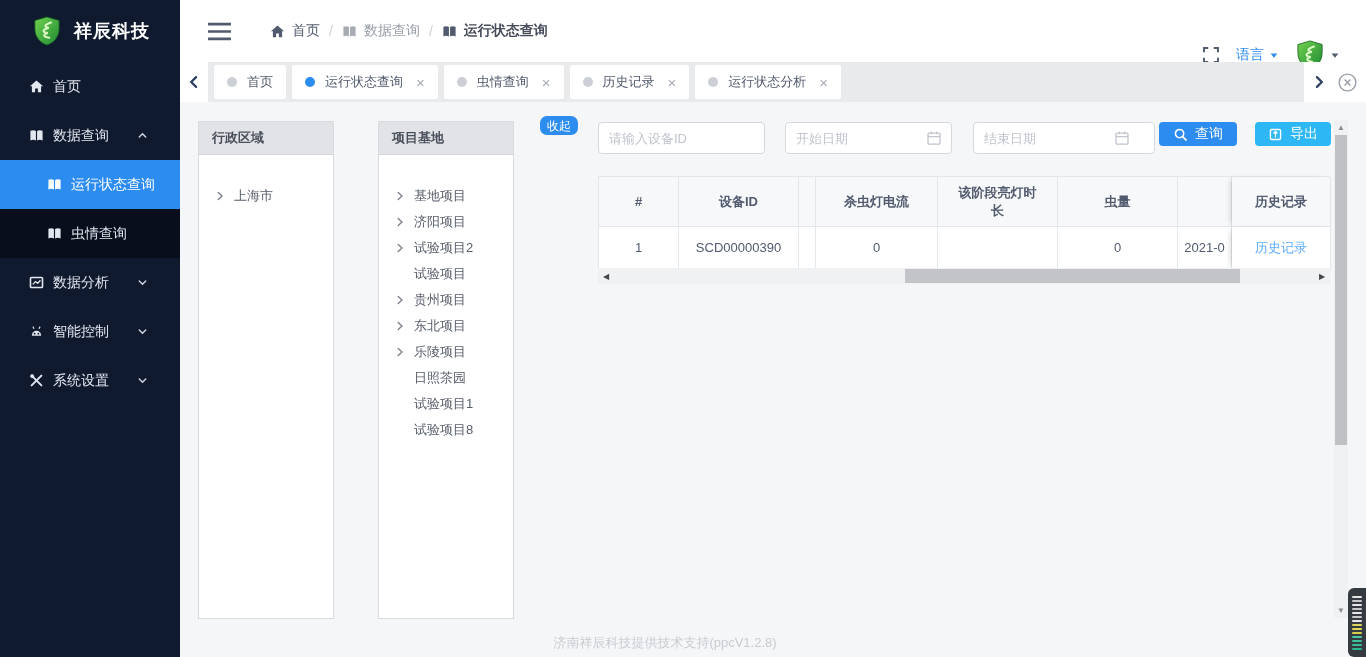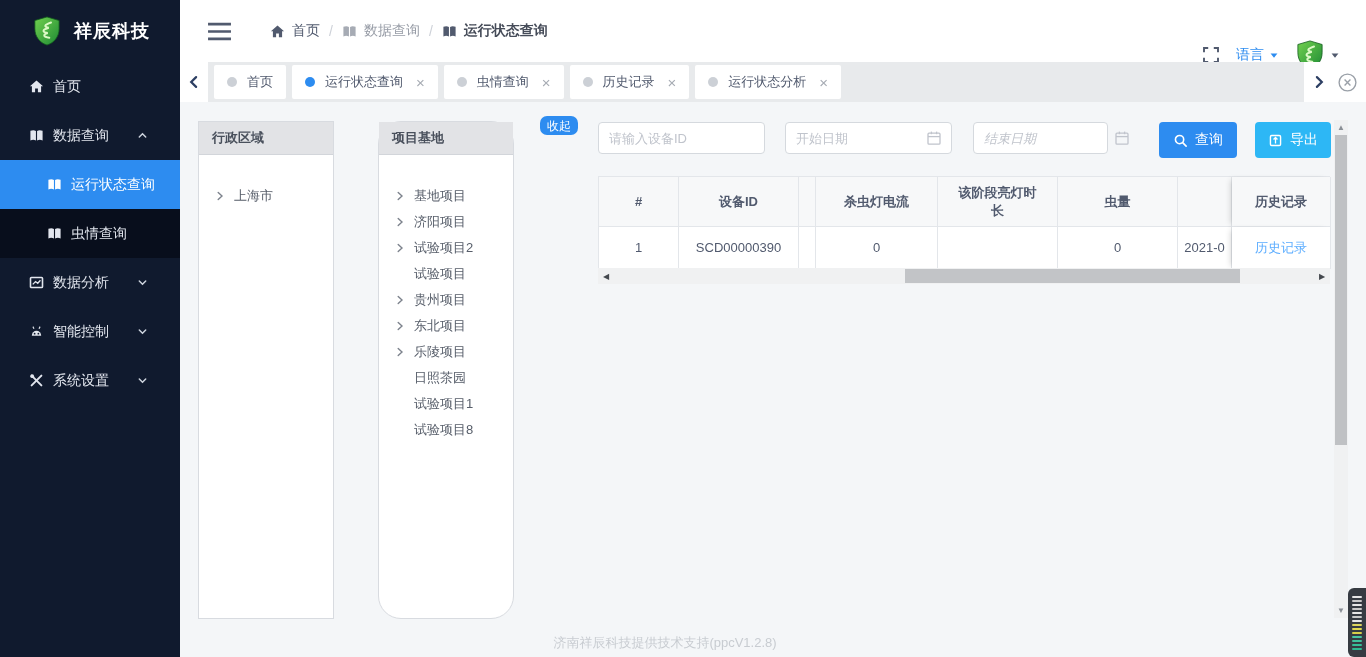--- a/index.html
+++ b/index.html
@@ -41,38 +41,38 @@
   .tab.active .dot { background:#2d8cf0; }
   .tab .x { color:#a6abb3; font-size:15px; margin-left:3px; line-height:1; }
   .tabstrip-right { position:absolute; right:0; top:0; height:40px; width:62px; background:#fff; display:flex; align-items:center; justify-content:space-between; padding:0 8px; }
   .tabstrip-right button { border:none; background:none; cursor:pointer; display:inline-flex; }
   .btn-next { color:#2d3f63; }
   .btn-closeall { color:#9aa0a8; }
 
   
   .content { position:absolute; top:102px; left:0; right:0; bottom:0; background:#f4f6f8; }
   .panel { position:absolute; top:19px; width:136px; height:498px; background:#fff; border:1px solid #d8dbe0; }
-  .panel.p1 { left:18px; } .panel.p2 { left:198px;border-radius:23px; }
+  .panel.p1 { left:18px; } .panel.p2 { left:198px; }
   .panel-header { height:33px; background:#e2e3e6; border-bottom:1px solid #d2d5da; display:flex; align-items:center; padding-left:13px; font-size:13px; font-weight:bold; color:#49505c; }
   .tree { padding-top:28px; }
   .tree-item { height:26px; display:flex; align-items:center; padding-left:15px; font-size:13px; color:#565d69; gap:8px; cursor:pointer; }
   .tree-item .tchev { display:inline-flex; width:12px; color:#7d838d; }
   .tree-item.leaf .tchev { visibility:hidden; }
 
   .collapse-btn { position:absolute; left:360px; top:14px; width:38px; height:19px; background:#2d8cf0; color:#fff; font-size:12px; border:none; border-radius:7px; cursor:pointer; line-height:18px; z-index:3; }
 
   .input { position:absolute; top:20px; height:32px; border:1px solid #d5d9de; border-radius:4px; background:#fff; font-size:13px; color:#515a6e; padding:0 10px; outline:none; }
   .input::placeholder { color:#c0c4cc; }
   #f-device { left:418px; width:167px; }
   #f-start  { left:605px; width:167px; padding-right:30px; }
-  #f-end    { left:793px; width:135px; padding-right:14px;font-style:italic; }
+  #f-end    { left:793px; width:182px; padding-right:14px; }
   .cal-icon { position:absolute; top:28px; width:16px; height:16px; color:#c0c4cc; pointer-events:none; }
   #cal-start { left:746px; } #cal-end { left:934px; }
 
-  .btn { position:absolute; top:20px; height:36px; border:none; border-radius:4px; color:#fff; font-size:14px; display:flex; align-items:center; justify-content:center; gap:7px; cursor:pointer; }
+  .btn { position:absolute; top:20px; height:24px; border:none; border-radius:4px; color:#fff; font-size:14px; display:flex; align-items:center; justify-content:center; gap:7px; cursor:pointer; }
   #btn-search { left:979px; width:78px; background:#2d8cf0; }
   #btn-export { left:1075px; width:76px; background:#2db7f5; }
 
   
   .table { position:absolute; left:418px; top:74px; width:732px; border-top:1px solid #e3e6ea; border-left:1px solid #e3e6ea; background:#fff; }
   .tr { display:flex; }
   .th, .td { border-right:1px solid #e3e6ea; border-bottom:1px solid #e3e6ea; display:flex; align-items:center; justify-content:center; overflow:hidden; flex:none; }
   .th { height:50px; background:#f7f8f9; font-weight:bold; font-size:13px; color:#515a6e; padding:0 18px; text-align:center; line-height:1.35; }
   .th.narrow, .td.narrow { padding:0; }
   .td { height:42px; background:#fff; font-size:13px; color:#515a6e; white-space:nowrap; padding:0 2px; }

